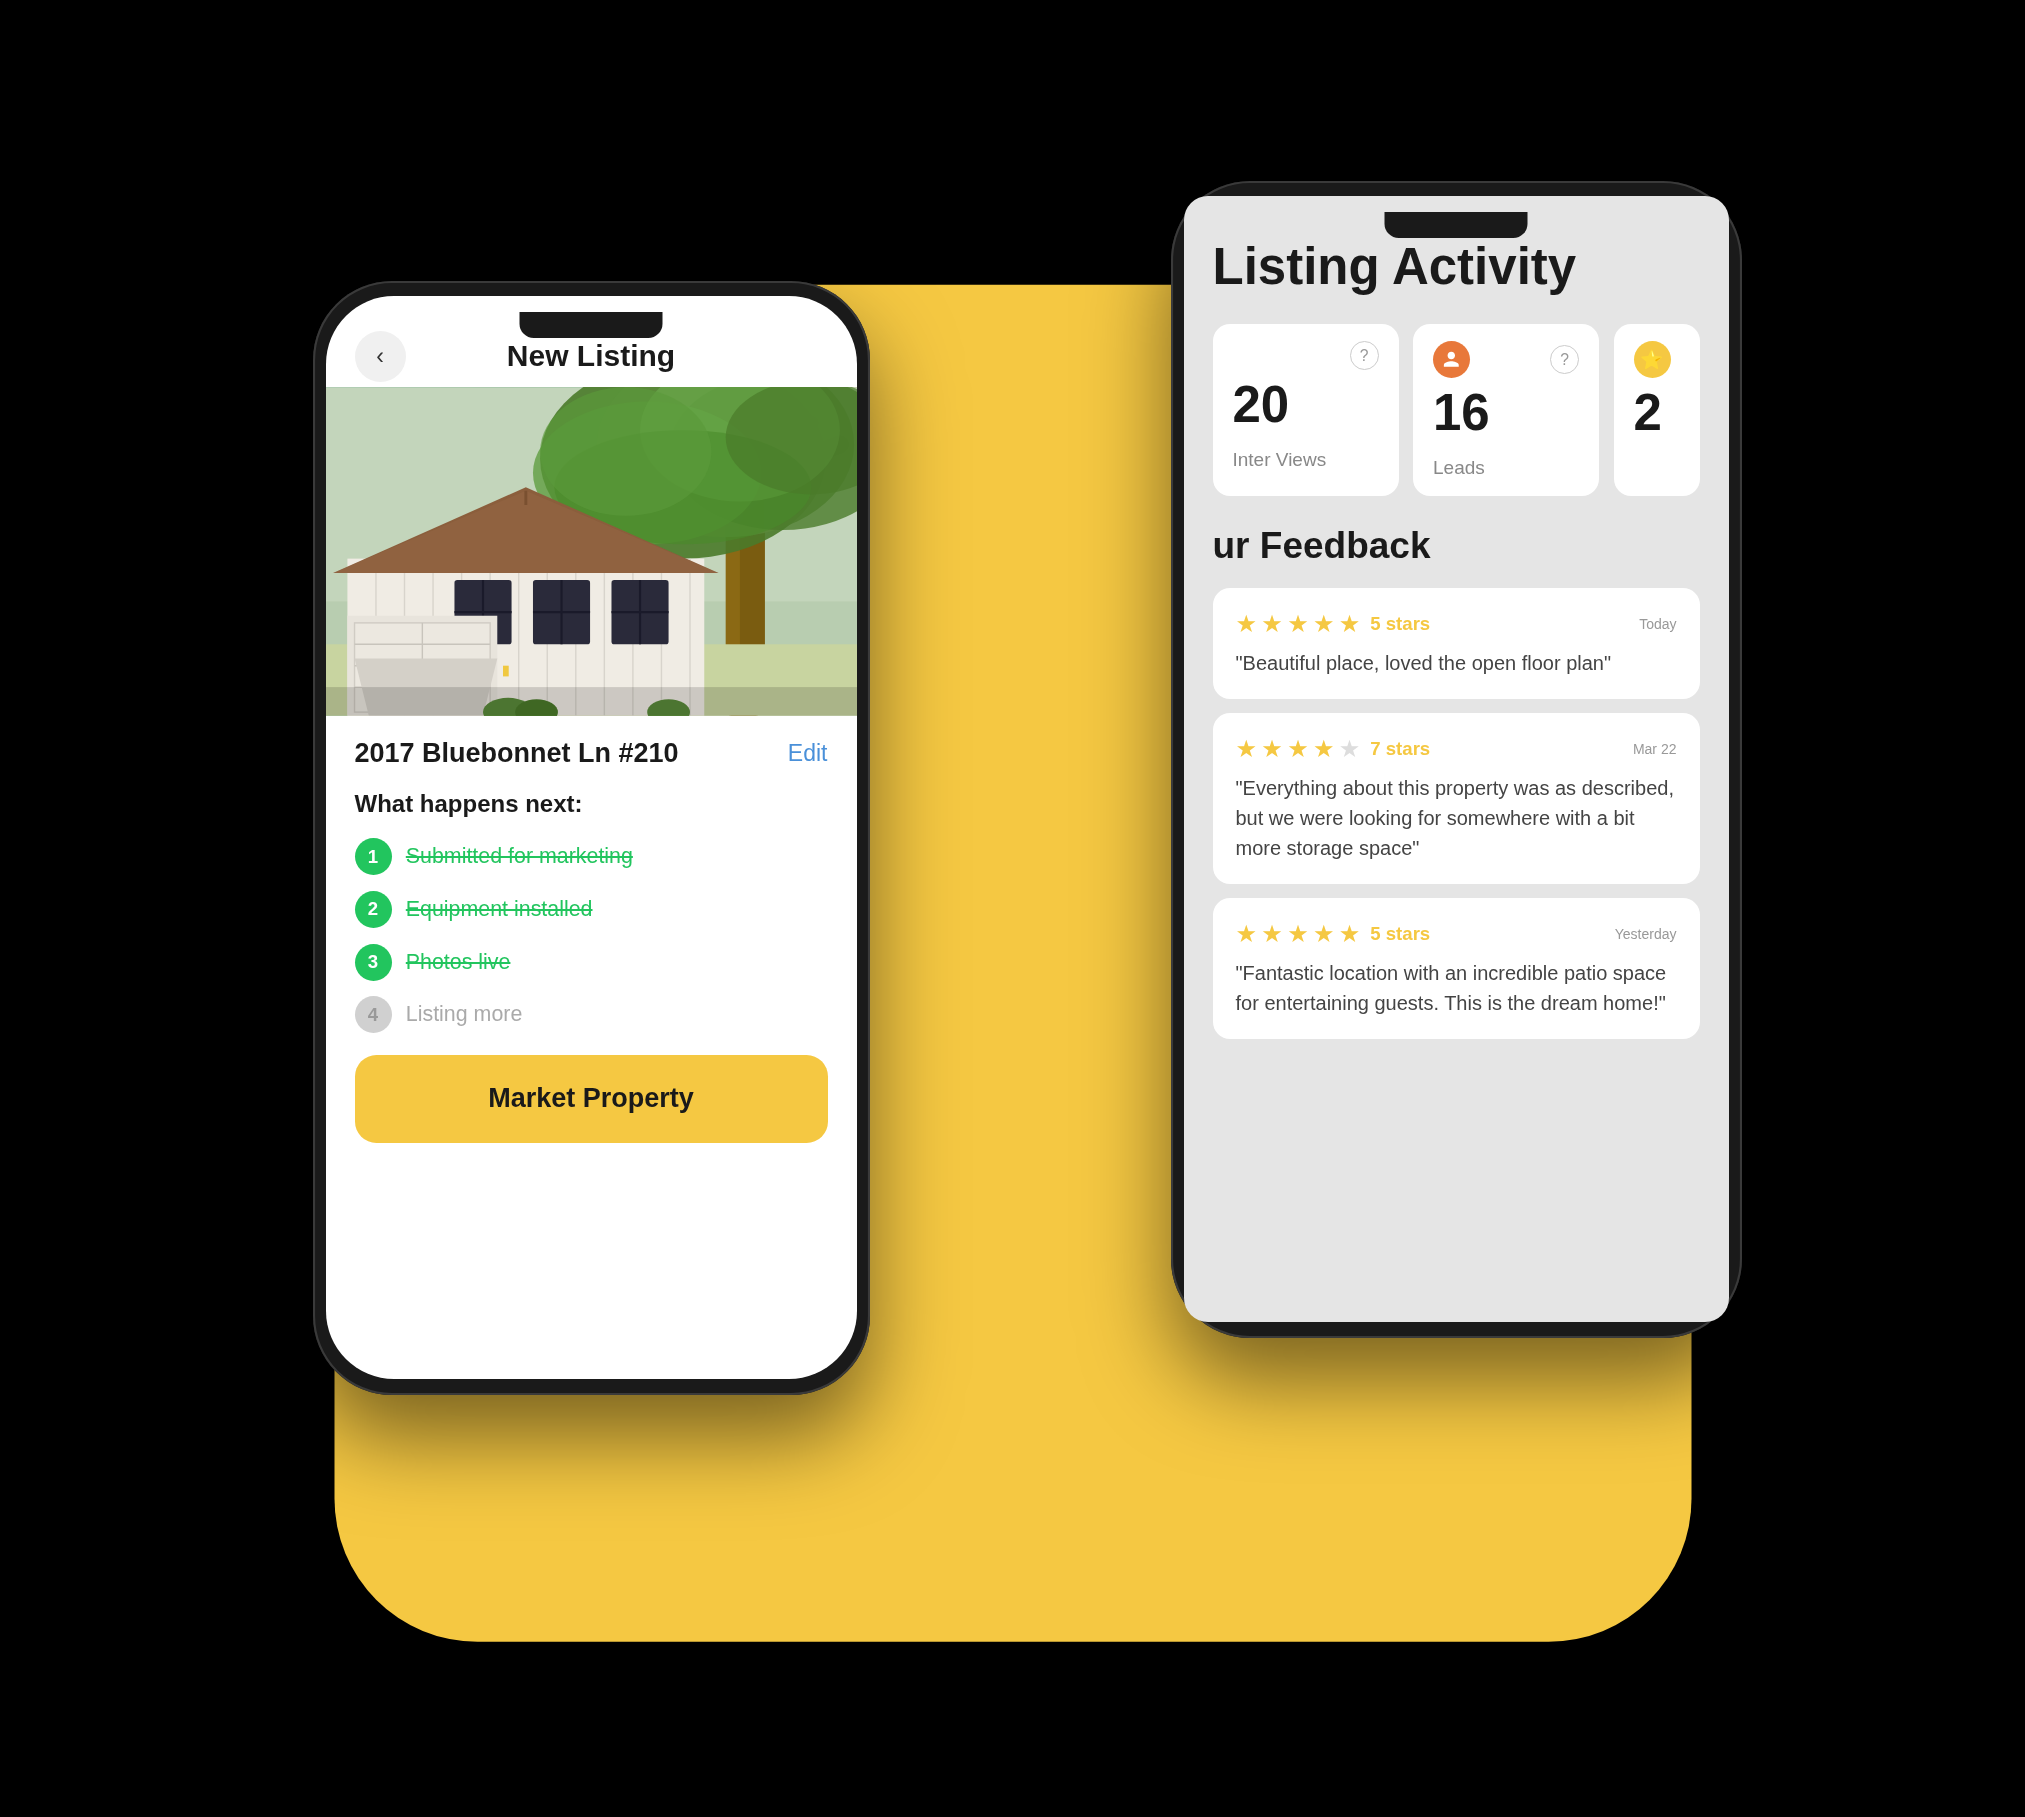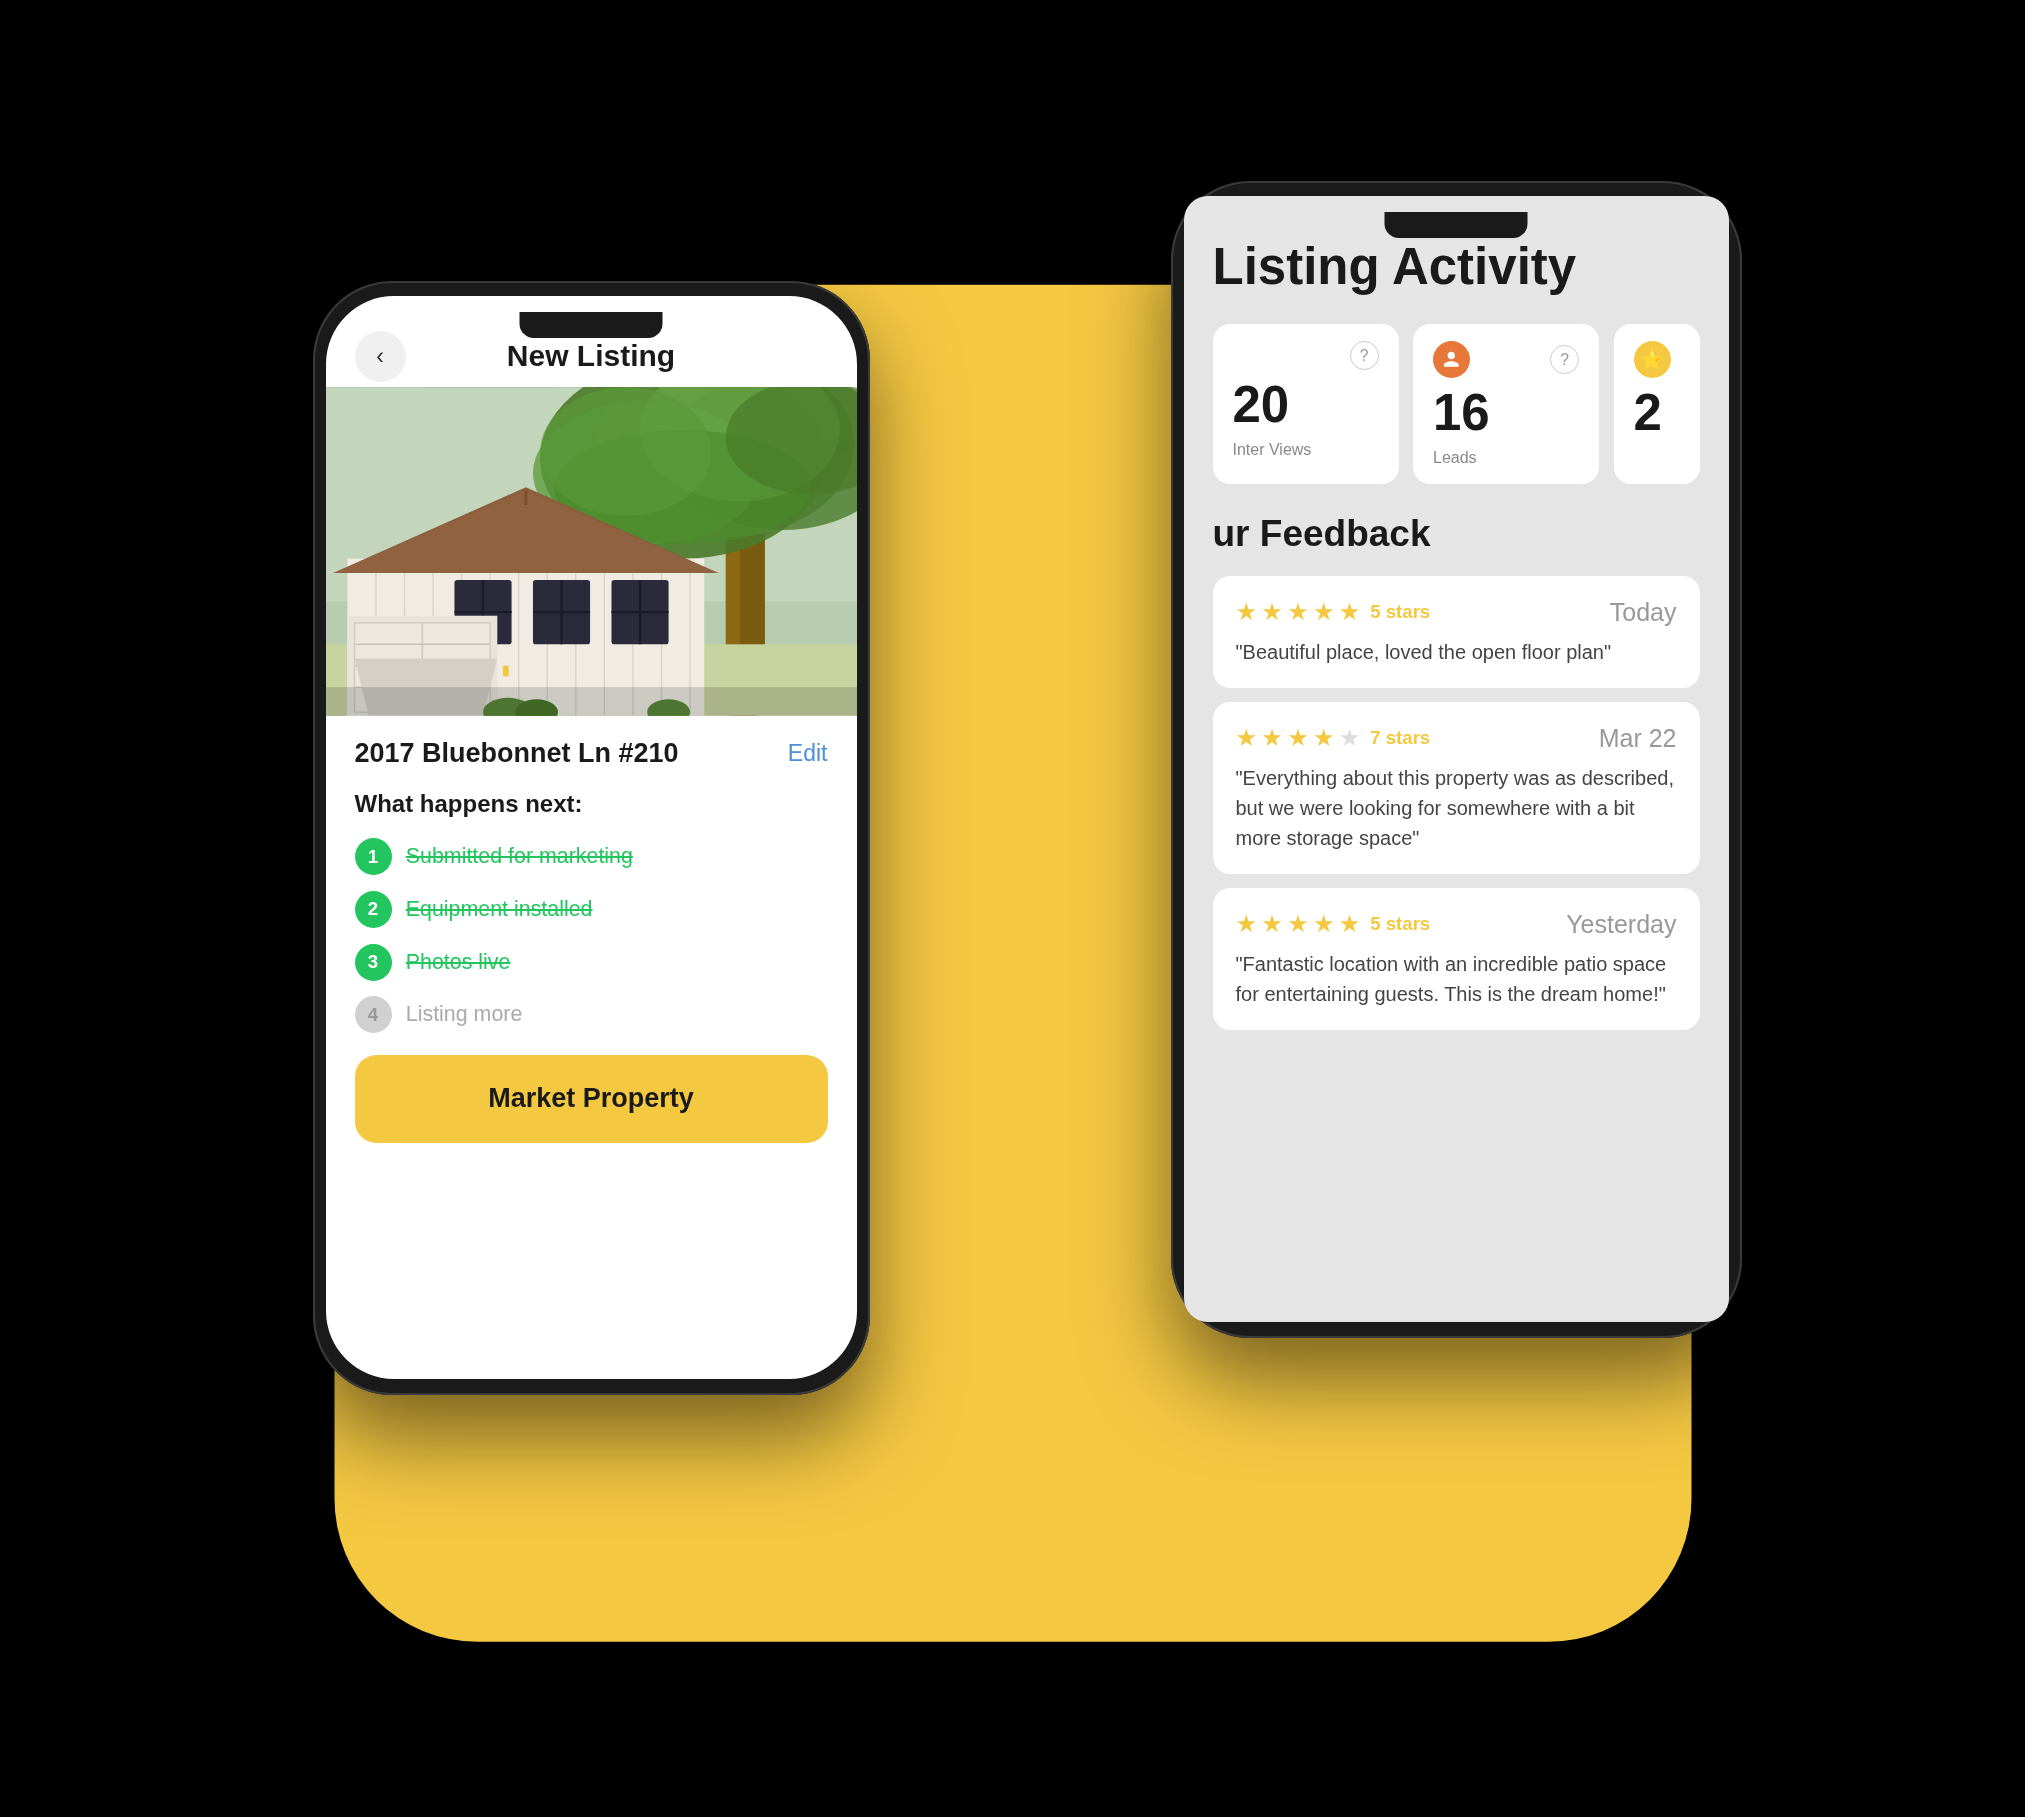--- a/index.html
+++ b/index.html
@@ -293,23 +293,23 @@
     }
 
     .stat-number {
       font-size: 51px;
       font-weight: 800;
       color: #1a1a1a;
       line-height: 1;
     }
 
     .stat-label {
-      font-size: 16px;
+      font-size: 19px;
       color: #888;
-      margin-top: 11px;
+      margin-top: 19px;
     }
 
     
     .stat-card.partial {
       flex: 0 0 86px;
       overflow: hidden;
     }
 
     
     .p2-feedback-title {
@@ -347,21 +347,21 @@
     .star.empty { color: #ddd; }
 
     .star-label {
       font-size: 18.6px;
       font-weight: 600;
       color: #F5C842;
       margin-left: 5.7px;
     }
 
     .feedback-date {
-      font-size: 25px;
+      font-size: 14px;
       color: #999;
     }
 
     .feedback-text {
       font-size: 20px;
       color: #444;
       line-height: 1.5;
     }
   </style>
 </head>

